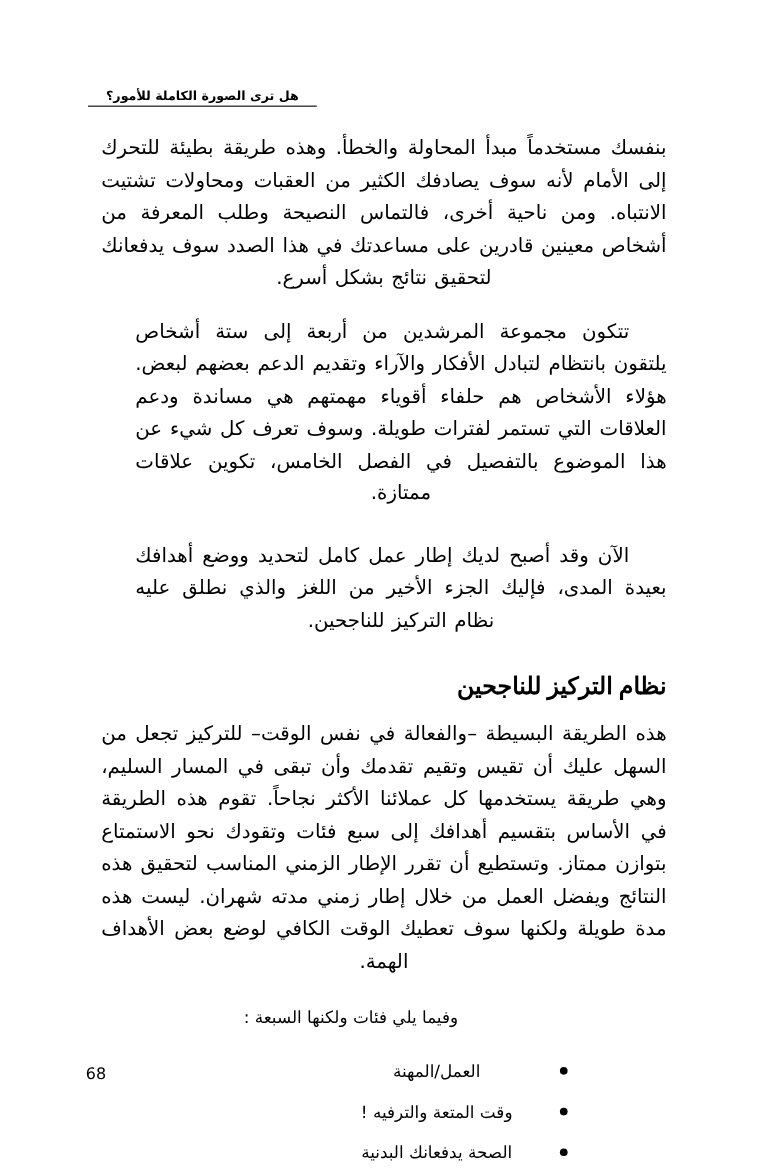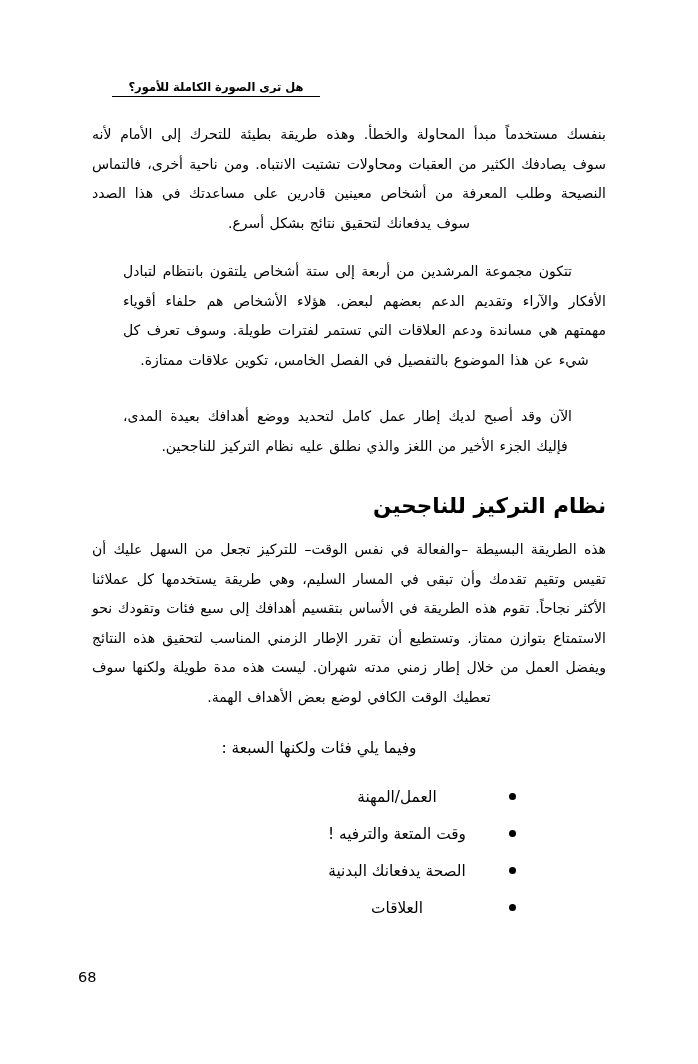--- a/index.html
+++ b/index.html
@@ -16,21 +16,21 @@
     overflow: hidden;
     font-family: "DejaVu Sans", "Liberation Sans", sans-serif;
     color: #000000;
     direction: rtl;
   }
 
   
   .running-header {
     position: absolute;
     top: 76px;
-    right: 377px;
+    right: 409px;
     width: 210px;
     text-align: center;
     direction: rtl;
   }
   .running-header .rh-text {
     display: inline-block;
     font-size: 11.5px;
     font-weight: bold;
     letter-spacing: 0px;
     line-height: 14px;
@@ -48,21 +48,21 @@
   
   .body-col {
     position: absolute;
     top: 120px;
     right: 92px;
     width: 514px;
   }
 
   p.para {
     margin: 0 0 0 0;
-    font-size: 14px;
+    font-size: 18px;
     line-height: 29.5px;
     text-align: justify;
     text-align-last: center;
     text-justify: inter-word;
     word-spacing: 1px;
     direction: rtl;
   }
 
   p.para.indent {
     text-indent: 34px;
@@ -75,20 +75,21 @@
   
   .section-heading {
     margin: 0;
     padding: 0;
     font-size: 21.5px;
     font-weight: bold;
     line-height: 30px;
     text-align: right;
     direction: rtl;
     letter-spacing: 0.3px;
+    font-family: Liberation Serif, serif;
   }
   .gap-heading-top { height: 30px; }
   .gap-heading-bottom { height: 14px; }
 
   
   .list-intro {
     margin: 0;
     font-size: 15.3px;
     line-height: 29.5px;
     text-align: center;

